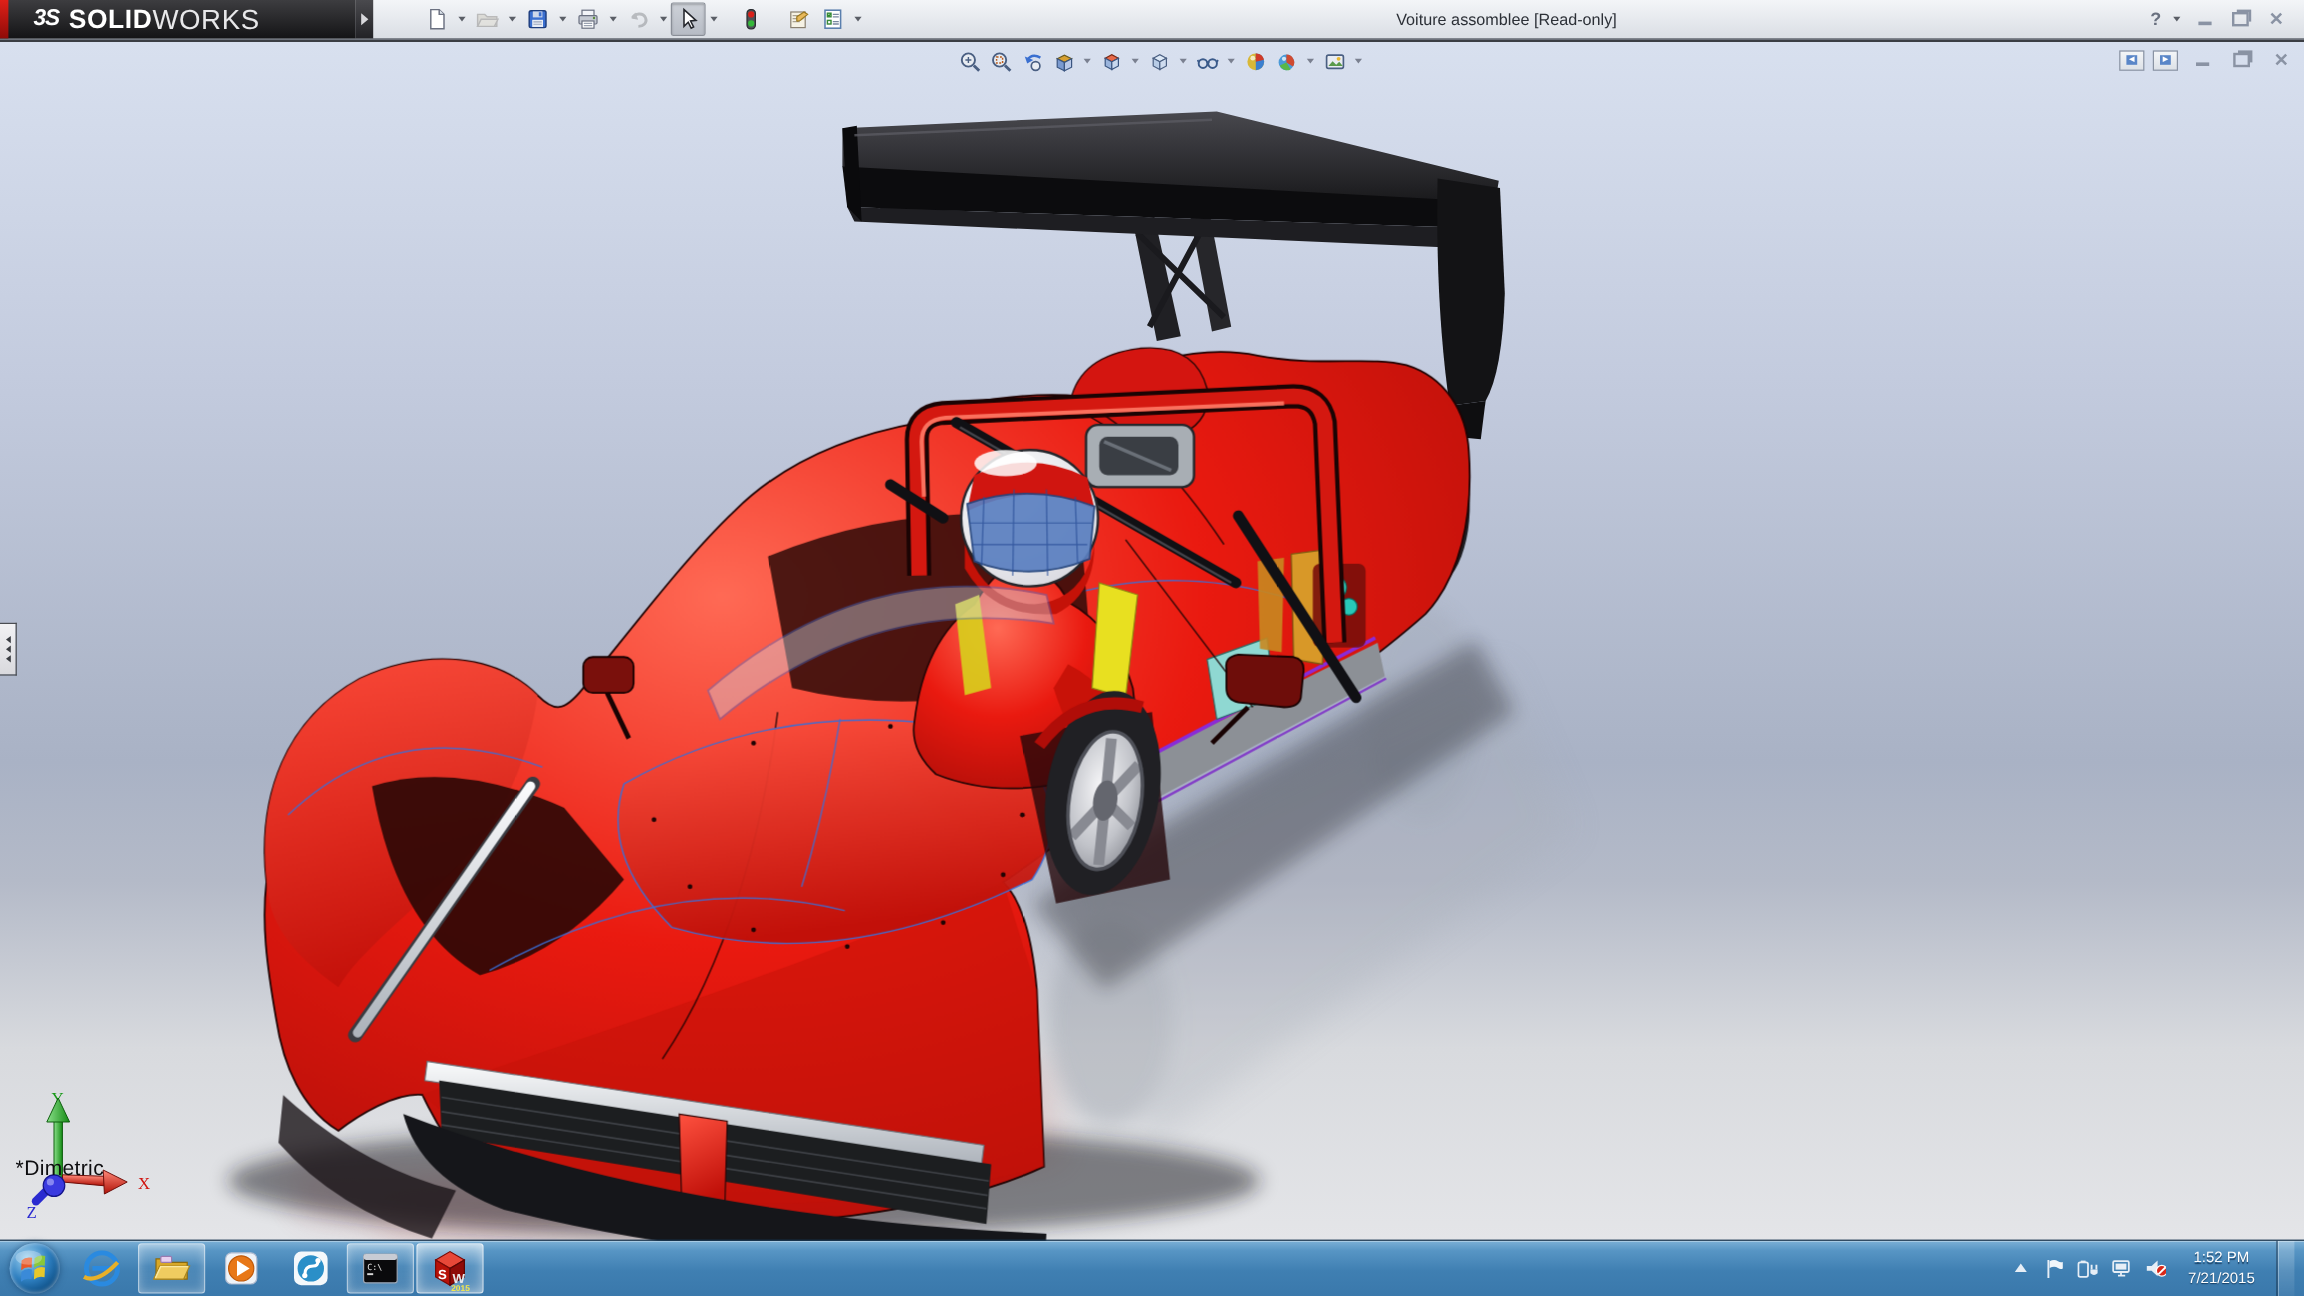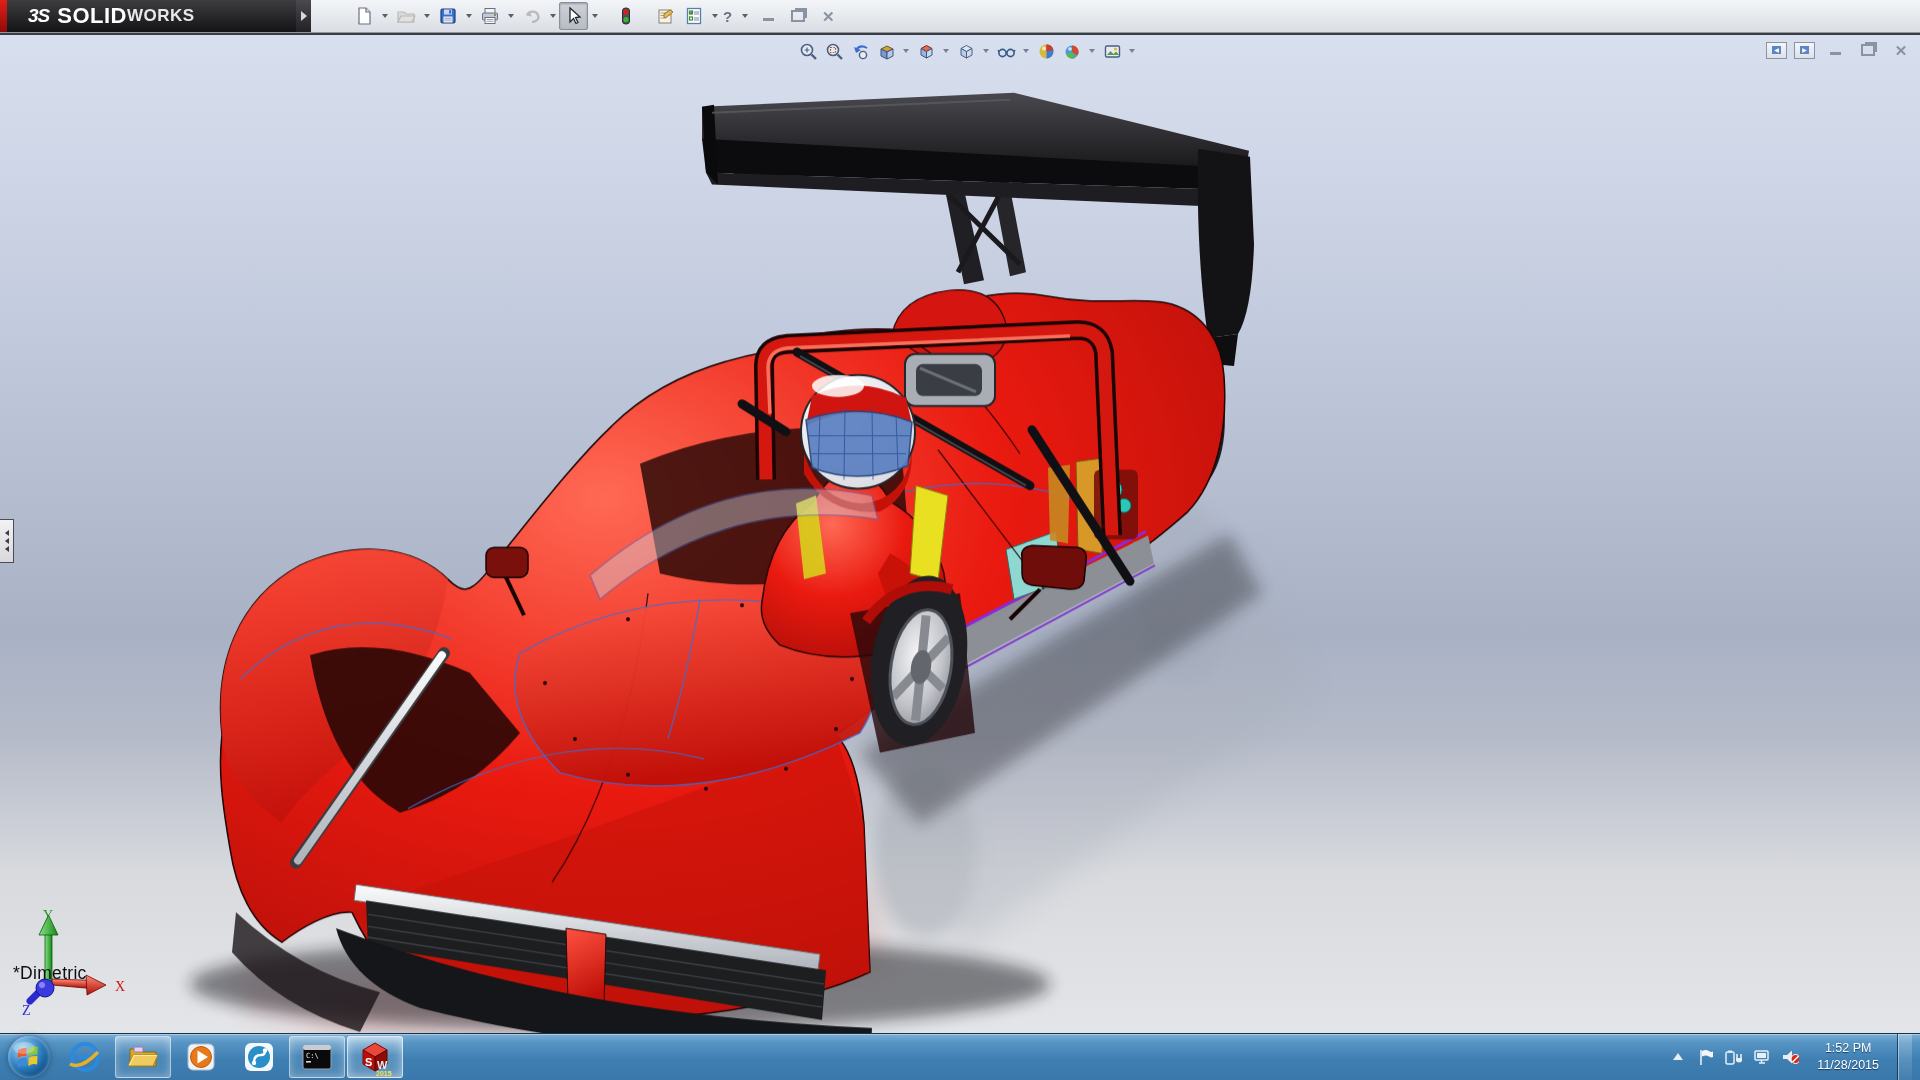--- a/index.html
+++ b/index.html
@@ -7,21 +7,21 @@
           font-family:"Liberation Sans",sans-serif;-webkit-font-smoothing:antialiased;}
 
   
   .titlebar{position:absolute;top:0;left:0;right:0;height:32px;display:flex;align-items:center;
             background:linear-gradient(#f3f5f8,#dadee4);border-bottom:1px solid #8f96a0;z-index:30;}
   .logo{position:relative;height:32px;width:296px;flex:0 0 auto;display:flex;align-items:center;
         background:linear-gradient(#3d3d40,#141416);color:#fff;padding-left:18px;box-sizing:border-box;}
   .logo-red{position:absolute;left:0;top:0;width:7px;height:32px;background:linear-gradient(#e02018,#8f0b08);}
   .brand-glyph{font-style:italic;font-weight:bold;font-size:19px;margin:0 8px 0 10px;letter-spacing:-1px;}
   .brand-bold{font-weight:bold;font-size:22px;letter-spacing:.5px;}
-  .brand-light{font-weight:bold;font-size:17px;letter-spacing:.5px;color:#e8e8ea;}
+  .brand-light{font-weight:normal;font-size:23px;letter-spacing:.5px;color:#e8e8ea;}
   .expand-tab{width:15px;height:32px;background:linear-gradient(#4a4a4e,#222226);display:flex;align-items:center;justify-content:center;cursor:pointer;}
   .expand-tab .tri{width:0;height:0;border-top:5px solid transparent;border-bottom:5px solid transparent;border-left:6px solid #d8d8dc;}
   .tb-icons{display:flex;align-items:center;margin-left:38px;}
   .tbtn{height:26px;min-width:27px;display:flex;align-items:center;justify-content:center;border-radius:2px;border:1px solid transparent;}
   .tbtn.pressed{background:linear-gradient(#cdd1d8,#b7bcc5);border:1px solid #8a8f98;box-shadow:inset 0 1px 2px rgba(0,0,0,.25);}
   .tbtn.disabled{opacity:.45;filter:grayscale(.7);}
   .caretbtn{width:13px;height:26px;display:flex;align-items:center;justify-content:center;}
   .caret{width:0;height:0;border-left:3.5px solid transparent;border-right:3.5px solid transparent;border-top:4px solid #5a5e66;}
   .tspace{width:10px;}
   .win-title{flex:1;text-align:center;font-size:13.5px;color:#2c3037;}
@@ -175,20 +175,21 @@
             <path d="M5.8,6.3 l1,1 l1.4,-1.8" stroke="#2a8a2a" stroke-width="1.1" fill="none"></path>
             <rect x="5.5" y="11" width="3" height="3" fill="none" stroke="#3a8a3a" stroke-width="1.2"></rect>
             <path d="M10,6 h5 M10,8 h5 M10,12 h5 M10,14 h5" stroke="#7a88a0" stroke-width="1.1"></path>
           </svg>
       </div>
       <div class="caretbtn">
           <span class="caret"></span>
         </div>
     </div>
 
+    <div class="win-title">Voiture assomblee [Read-only]</div>
 
     <div class="win-ctrls">
       <span class="helpq">?</span>
       <div class="caretbtn">
           <span class="caret"></span>
         </div>
       <div class="wbtn">
           <div class="glyph-min"></div>
         </div>
       <div class="wbtn">
@@ -620,19 +621,19 @@
       </div>
       <div class="ticon">
         <svg width="20" height="18">
             <path d="M2,7 h4 l5,-4.5 v13 L6,11 H2 Z" fill="#e6eef6"></path>
             <circle cx="14.5" cy="11" r="4.5" fill="#d82818" stroke="#fff" stroke-width="1"></circle>
             <path d="M11.6,14 L17.5,8.2" stroke="#fff" stroke-width="1.6"></path>
           </svg>
       </div>
       <div class="clock">
         <div>1:52 PM</div>
-        <div>11/28/2015</div>
+        <div>7/21/2015</div>
       </div>
       <div class="show-desktop"></div>
     </div>
   </div>
 
 </div>
 
 </body></html>

